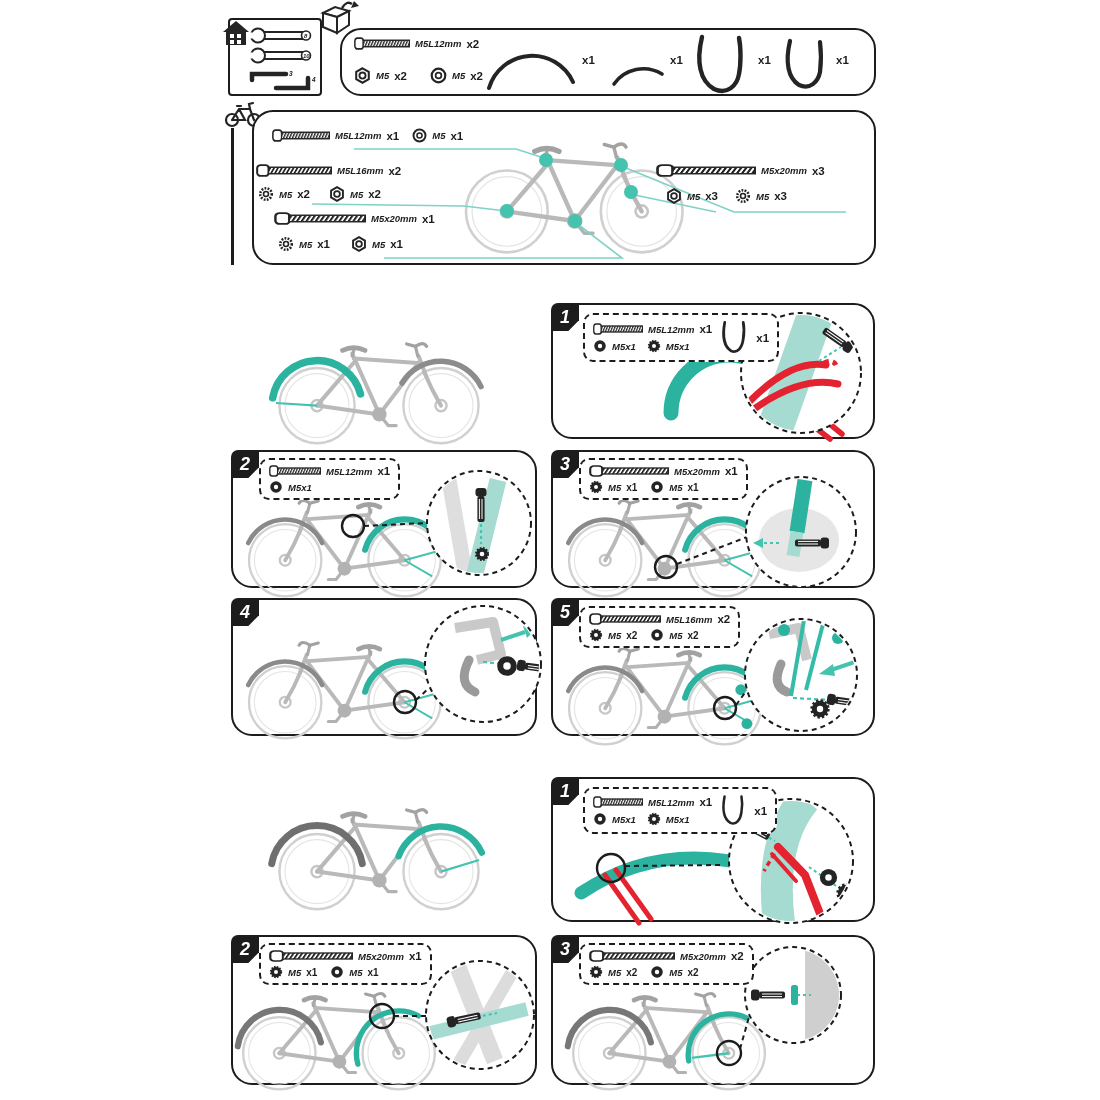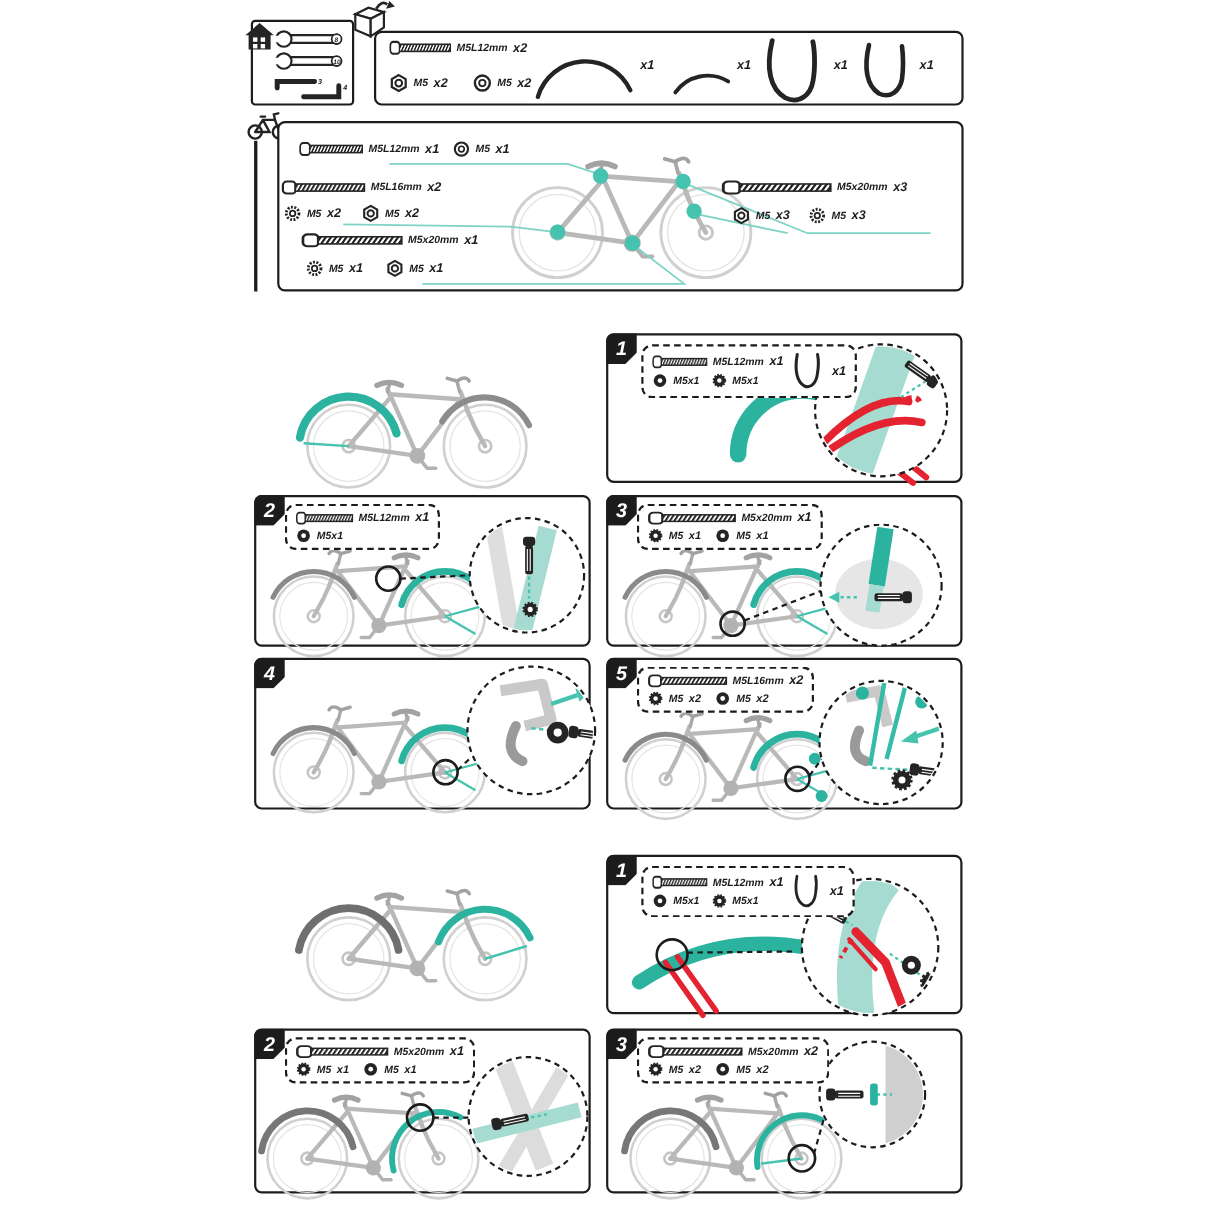--- a/index.html
+++ b/index.html
@@ -1,23 +1,23 @@
 <!DOCTYPE html>
 <html><head>
 <meta charset="utf-8">
 <style>
 *{margin:0;padding:0;box-sizing:border-box}
 html,body{width:1100px;height:1100px;background:#fff;font-family:"Liberation Sans",sans-serif;color:#1c1c1c;position:relative;overflow:hidden}
 .abs{position:absolute}
-.panel{position:absolute;border:2.5px solid #1c1c1c;border-radius:7px;background:#fff}
+.panel{position:absolute;border:2.5px solid #1c1c1c;border-radius:21px;background:#fff}
 .badge{position:absolute;top:-2px;left:-2px;width:28px;height:28px;background:#1c1c1c;color:#fff;font-weight:bold;font-style:italic;font-size:18px;display:flex;align-items:center;justify-content:center;clip-path:polygon(0 0,100% 0,100% 62%,62% 100%,0 100%);border-top-left-radius:7px}
 .pbox{position:absolute;border:2px dashed #1c1c1c;border-radius:10px;background:#fff;padding:5px 8px 4px;display:flex;flex-direction:column;gap:3px;z-index:3}
 .prow{display:flex;align-items:center;gap:5px}
 .lab{font-style:italic;font-weight:bold;font-size:9.5px;white-space:nowrap}
-.qty{font-style:italic;font-weight:bold;font-size:11.5px;white-space:nowrap}
+.qty{font-weight:bold;font-size:11.5px;white-space:nowrap}
 svg{display:block;overflow:visible}
 .leader{stroke:#1c1c1c;stroke-width:2;stroke-dasharray:5 4;fill:none}
 .zoomc{stroke:#1c1c1c;stroke-width:2;stroke-dasharray:5 4;fill:#fff}
 .marker{stroke:#1c1c1c;stroke-width:2.4;fill:none}
 </style>
 </head>
 <body>
 
 <svg width="0" height="0" style="position:absolute">
 <defs>

